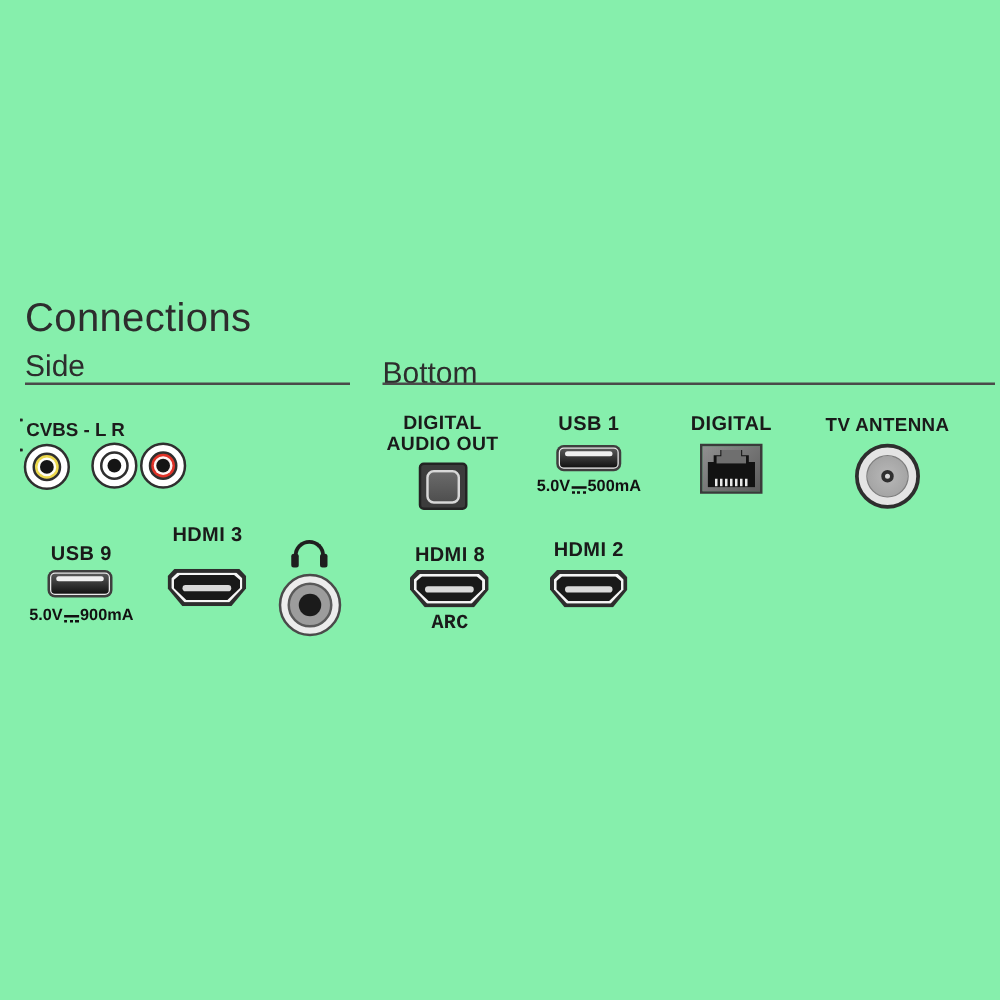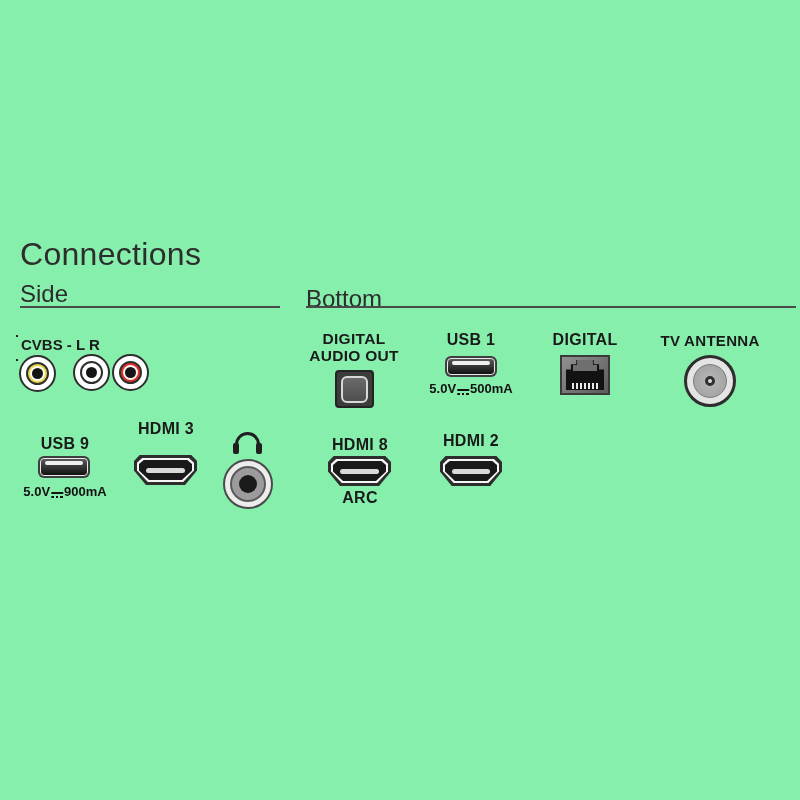--- a/index.html
+++ b/index.html
@@ -197,21 +197,21 @@
     </div>
   </div>
 
   <div class="port-label" style="left:360px;top:436px;">HDMI 8</div>
   <div class="hdmi" style="left:328px;top:456px;">
     <i class="l1"></i>
       <i class="l2"></i>
       <i class="l3"></i>
       <i class="slot"></i>
   </div>
-  <div class="port-label" style="left:360px;top:489px;">ARC</div>
+  <div class="port-label" style="left:360px;top:489px;font-family:Liberation Mono, monospace;">ARC</div>
 
   <div class="port-label" style="left:471px;top:432px;">HDMI 2</div>
   <div class="hdmi" style="left:440px;top:456px;width:62px;">
     <i class="l1"></i>
       <i class="l2"></i>
       <i class="l3"></i>
       <i class="slot"></i>
   </div>
 
 </div>

